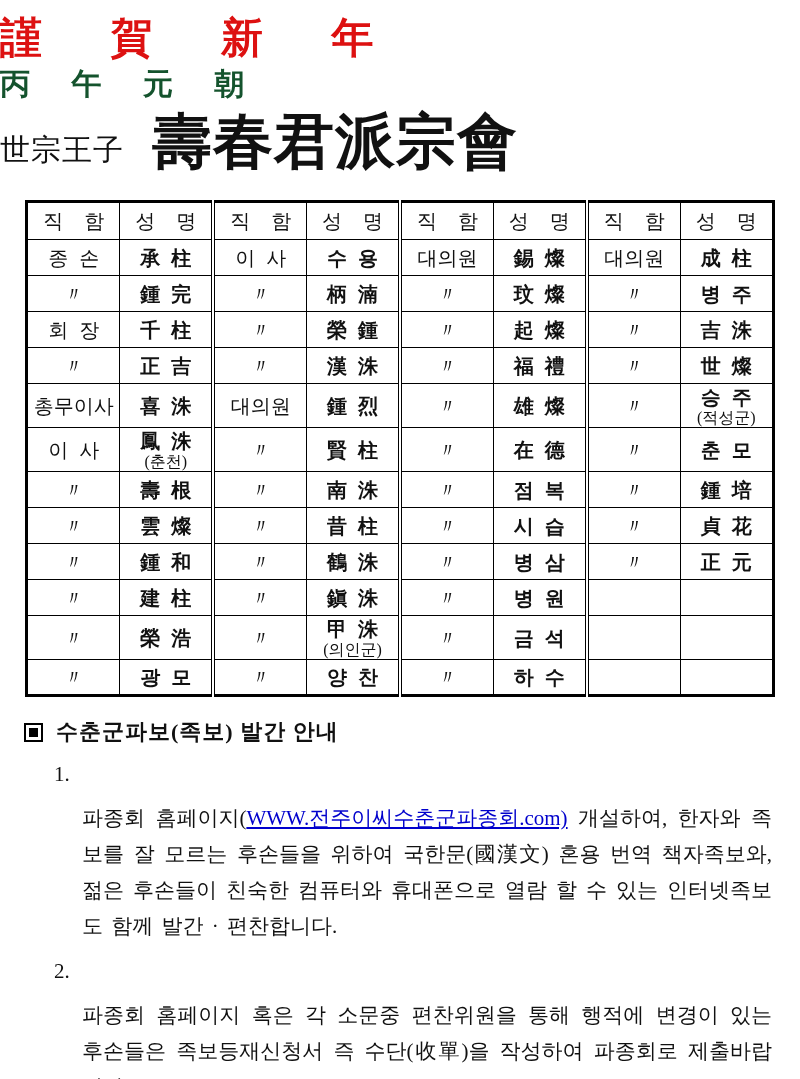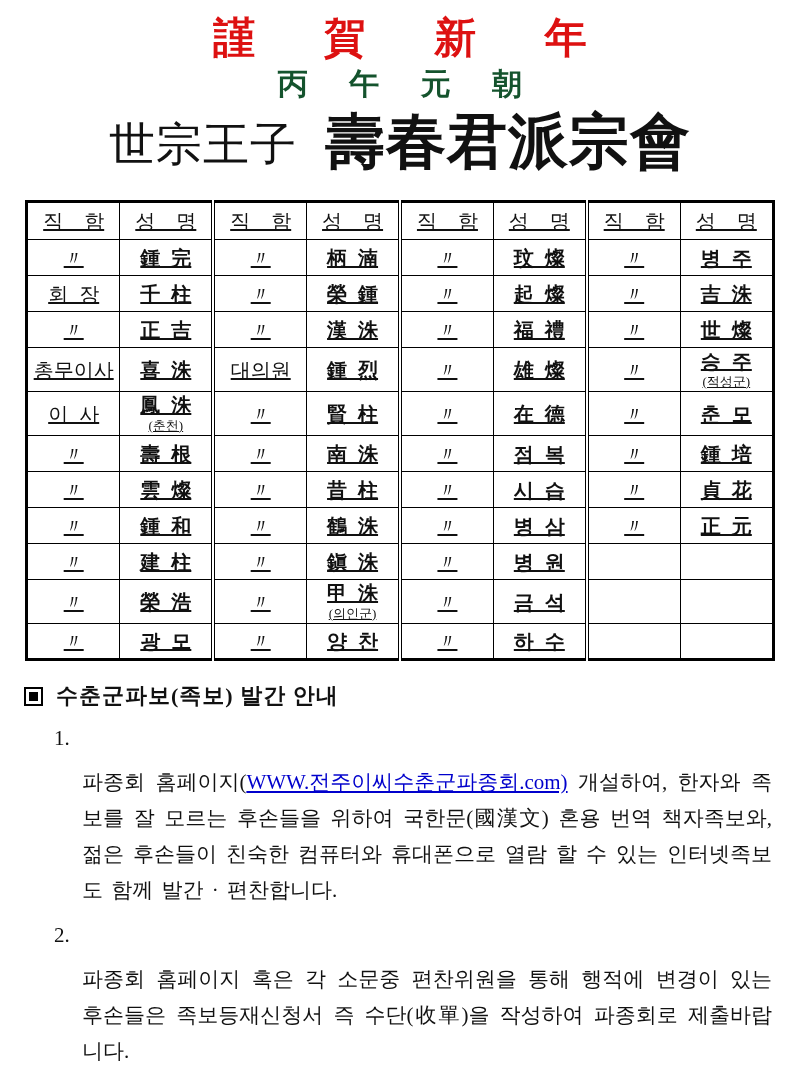--- a/index.html
+++ b/index.html
@@ -4,42 +4,41 @@
 <style>
   * { margin:0; padding:0; box-sizing:border-box; }
   html,body { background:#fff; }
   .page {
     position:relative; width:800px; height:1079px; margin:0 auto;
     background:#ffffff; color:#111;
     font-family:"Liberation Serif","DejaVu Serif",serif;
     overflow:hidden;
   }
   
-  .hd { text-align:center; }
+  .hd { }
   .greet { padding-top:14px; font-size:42px; line-height:48px; font-weight:bold; word-spacing:58px; }
   .year  { margin-top:4px;  font-size:30px; line-height:36px; font-weight:bold; word-spacing:34px; }
   .main-title { margin-top:12px; line-height:56px; white-space:nowrap; }
-  .mt-prefix { font-size:46px; letter-spacing:1px; vertical-align:2px;margin-top:41px; }
+  .mt-prefix { font-size:30px; letter-spacing:1px; vertical-align:2px;margin-top:41px; }
   .mt-name   { font-size:60px; font-weight:bold; letter-spacing:1px; margin-left:28px; }
   
   table.officers {
     margin:15px auto 0; width:750px;
     border-collapse:collapse; table-layout:fixed;
     border:3px solid #000;
-    text-decoration:underline;
   }
   .officers th, .officers td {
     border:1px solid #000; text-align:center; vertical-align:middle;
     overflow:hidden; padding:1px 0;
   }
   .officers th { height:38px; font-size:20px; font-weight:normal; word-spacing:16px; }
   .officers td { height:36px; font-size:20px; line-height:24px; word-spacing:6px; }
   .officers td.name { font-weight:bold; }
   .officers .grp { border-left:4px double #000; }
-  .officers .sub { display:block; font-size:13px; line-height:17px; font-weight:normal; word-spacing:0; }
+  .officers .sub { display:block; font-size:16px; line-height:17px; font-weight:normal; word-spacing:0; }
   
   .notice { margin:20px 28px 0 24px; font-size:21px; }
   .n-title { display:flex; align-items:center; gap:13px; font-size:22px; font-weight:bold; letter-spacing:1px; line-height:30px; }
   .sq-icon { display:inline-flex; align-items:center; justify-content:center;
              width:19px; height:19px; border:2px solid #000; flex:0 0 auto; }
   .sq-inner { width:9px; height:9px; background:#000; }
   .n-item { display:flex; margin-top:9px; padding-left:30px; line-height:36px; }
   .n-num  { width:28px; flex:0 0 auto; }
   .n-body { flex:1; text-align:justify; word-spacing:3px;margin-top:44px; }
   .link { text-decoration:underline; cursor:pointer; }
@@ -65,20 +64,30 @@
           <th class="grp">직 함</th>
           <th>성 명</th>
           <th class="grp">직 함</th>
           <th>성 명</th>
           <th class="grp">직 함</th>
           <th>성 명</th>
         </tr>
     </thead>
     <tbody>
         <tr>
+          <td>종 손</td>
+          <td class="name">承 柱</td>
+          <td class="grp">이 사</td>
+          <td class="name">수 용</td>
+          <td class="grp">대의원</td>
+          <td class="name">錫 燦</td>
+          <td class="grp">대의원</td>
+          <td class="name">成 柱</td>
+        </tr>
+        <tr>
           <td>〃</td>
           <td class="name">鍾 完</td>
           <td class="grp">〃</td>
           <td class="name">柄 湳</td>
           <td class="grp">〃</td>
           <td class="name">玟 燦</td>
           <td class="grp">〃</td>
           <td class="name">병 주</td>
         </tr>
         <tr>

